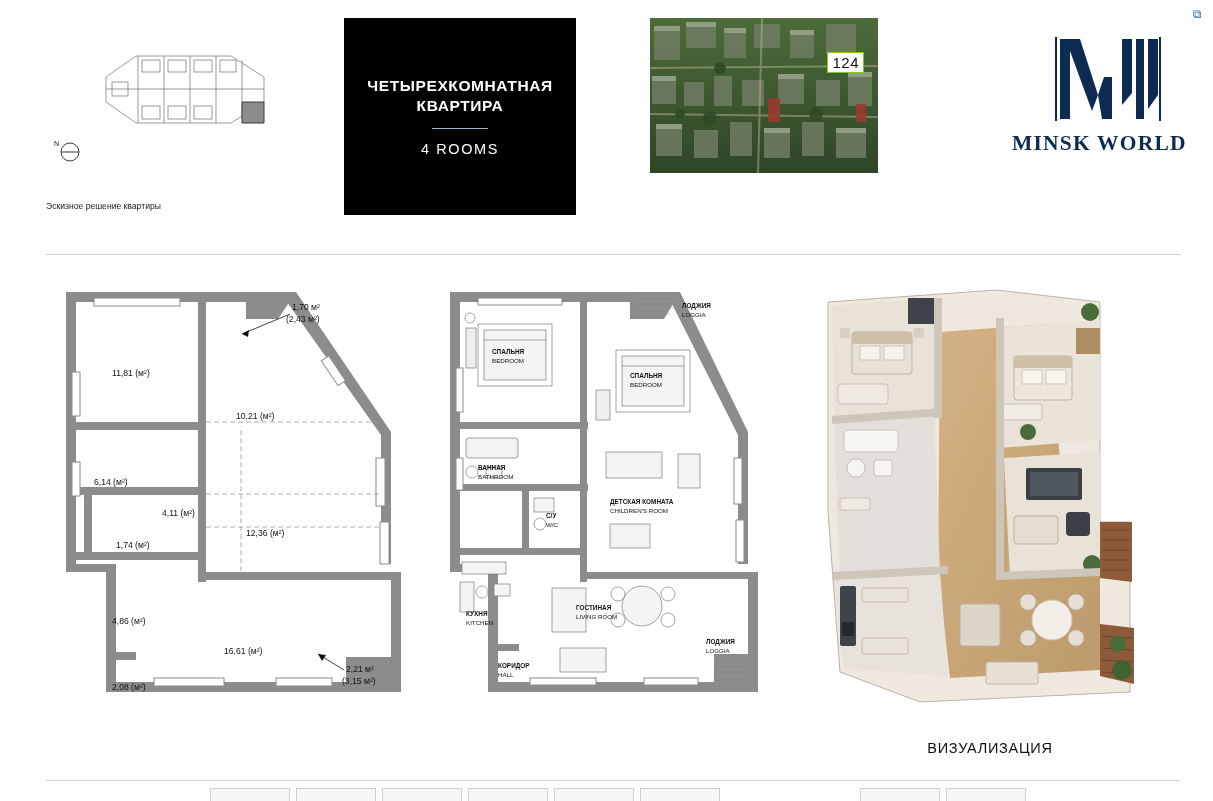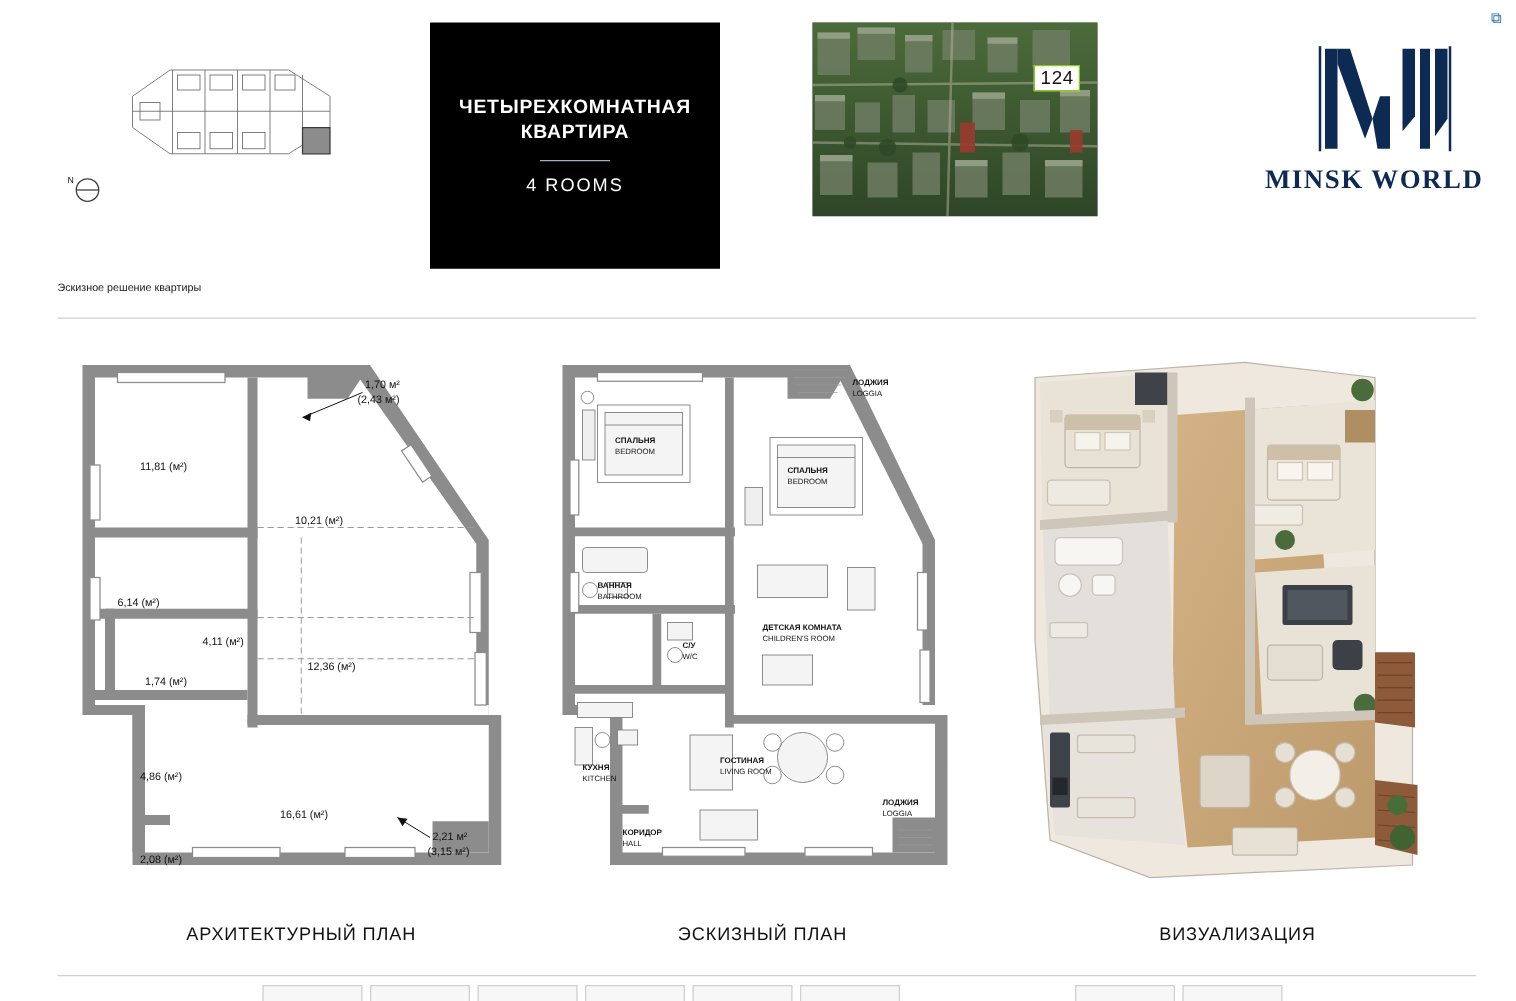--- a/index.html
+++ b/index.html
@@ -108,21 +108,20 @@
 
   
   .notes {
     position: absolute;
     left: 46px;
     top: 200px;
     width: 1135px;
     font-size: 8.4px;
     line-height: 1.45;
     color: #1b1b1b;
-    margin-top: 24px;
   }
   .notes .n-title { font-size: 8.6px; margin-bottom: 3px; }
   .rule {
     position: absolute;
     left: 46px;
     width: 1135px;
     height: 1px;
     background: #cfcfcf;
   }
   .rule.r1 { top: 254px; }
@@ -378,21 +377,20 @@
       <text class="areaTxt" x="300" y="400">2,21 м²</text>
       <text class="areaTxt" x="296" y="412">(3,15 м²)</text>
 
       <g stroke="#111" stroke-width=".8" fill="none">
         <line x1="244" y1="42" x2="196" y2="62"></line>
         <polygon points="196,62 203,58 202,65" fill="#111" stroke="none"></polygon>
         <line x1="298" y1="398" x2="272" y2="382"></line>
         <polygon points="272,382 280,383 276,389" fill="#111" stroke="none"></polygon>
       </g>
     </svg>
-    <div class="caption">АРХИТЕКТУРНЫЙ ПЛАН</div>
   </div>
 
   <div class="col c2">
     <svg width="360" height="450" viewBox="0 0 360 450">
 
       <g class="wall">
         <polygon points="20,20 250,20 318,160 318,300 328,300 328,420 58,420 58,300 20,300"></polygon>
       </g>
       <g fill="#ffffff">
         <polygon points="30,30 241,30 308,163 308,292 318,292 318,410 68,410 68,292 30,292"></polygon>
@@ -495,21 +493,20 @@
       <text class="roomTxt2" x="68" y="405">HALL</text>
 
       <g stroke="#9a9a9a" stroke-width=".6" fill="none">
         <line x1="288" y1="392" x2="316" y2="392"></line>
         <line x1="288" y1="398" x2="316" y2="398"></line>
         <line x1="288" y1="404" x2="316" y2="404"></line>
       </g>
       <text class="roomTxt" x="276" y="372">ЛОДЖИЯ</text>
       <text class="roomTxt2" x="276" y="381">LOGGIA</text>
     </svg>
-    <div class="caption">ЭСКИЗНЫЙ ПЛАН</div>
   </div>
 
   <div class="col c3">
     <svg width="380" height="450" viewBox="0 0 380 450">
       <defs>
         <linearGradient id="woodG" x1="0" y1="0" x2="1" y2="1">
           <stop offset="0%" stop-color="#d4b285"></stop>
           <stop offset="100%" stop-color="#bd9a6b"></stop>
         </linearGradient>
       </defs>

